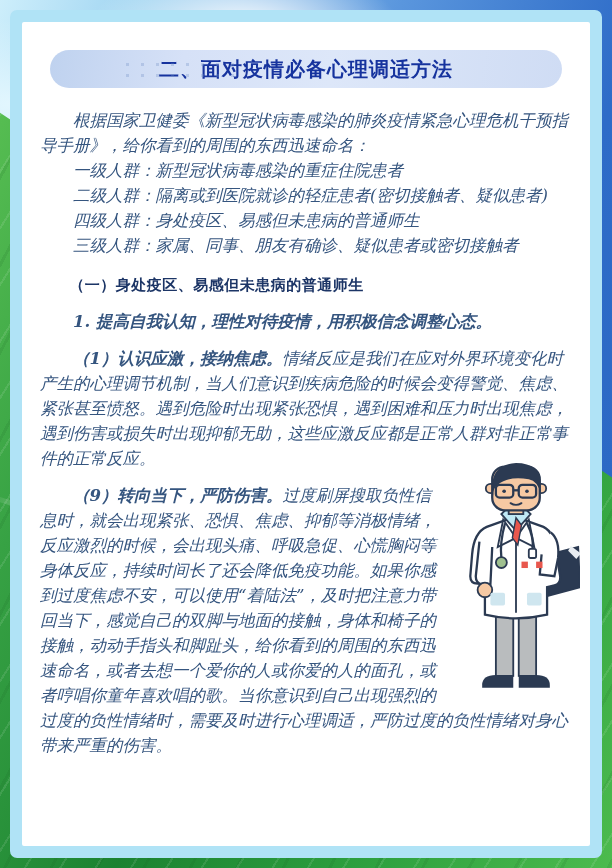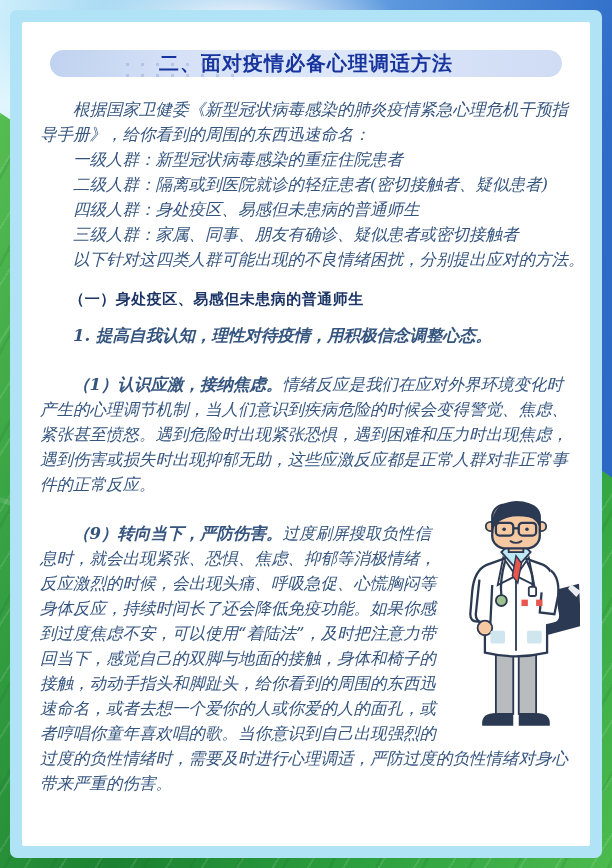--- a/index.html
+++ b/index.html
@@ -23,38 +23,38 @@
   .streak { position:absolute; left:-20px; top:536px; width:280px; height:5px;
     background:linear-gradient(90deg, rgba(255,255,255,0), rgba(255,255,255,.85), rgba(255,255,255,0));
     transform:rotate(18deg); border-radius:3px; }
 
   
   .card { position:absolute; left:22px; top:22px; width:568px; height:824px;
     background:#ffffff; box-shadow:0 0 0 12px #b0e3f6; border-radius:2px;
     padding:28px 18px 0 18px; overflow:hidden; }
 
   
-  .banner { position:relative; margin:0 10px 20px 10px; height:27px; border-radius:20px;
+  .banner { position:relative; margin:0 10px 20px 10px; height:38px; border-radius:20px;
     background:linear-gradient(100deg, #bfd2ef 0%, #d6e1f7 26%, #dde7f9 55%, #cfdcf4 100%);
     display:flex; align-items:center; justify-content:center; overflow:hidden; }
   .banner::before { content:""; position:absolute; left:70px; top:9px; width:120px; height:22px;
     background-image:radial-gradient(circle, rgba(110,140,195,.38) 1.5px, rgba(0,0,0,0) 2px);
     background-size:15px 11px; opacity:.8; }
   .banner-title { font-size:20px; font-weight:bold; letter-spacing:1px; color:#16339e; }
 
   
   .doc { color:#35557f; font-family:"DejaVu Serif","Liberation Serif",serif;
     font-style:italic; font-size:16.5px; line-height:25px; }
   .indent { text-indent:2em; }
   .group-line { text-indent:2em; white-space:nowrap; }
   .sec-heading { font-family:"Liberation Sans",sans-serif; font-style:normal; font-weight:bold;
     color:#1c3566; font-size:15px; margin:14px 0 6px 0; text-indent:1.95em; letter-spacing:.5px; }
   .point-title { font-weight:bold; text-indent:2em; margin:12px 0 2px 0; }
   .lead-bold { font-weight:bold; }
-  .para-gap { margin-top:24px; }
+  .para-gap { margin-top:12px; }
 
   
   .doctor-wrap { float:right; width:128px; height:252px; margin:-30px -8px 0 10px; }
 
   .clearfix::after { content:""; display:block; clear:both; }
 </style>
 </head>
 <body>
 
 <div class="bg"></div>
@@ -67,21 +67,20 @@
     <span class="banner-title">二、面对疫情必备心理调适方法</span>
   </div>
 
   <div class="doc">
 
     <p class="indent">根据国家卫健委《新型冠状病毒感染的肺炎疫情紧急心理危机干预指导手册》，给你看到的周围的东西迅速命名：</p>
     <div class="group-line">一级人群：新型冠状病毒感染的重症住院患者</div>
     <div class="group-line">二级人群：隔离或到医院就诊的轻症患者(密切接触者、疑似患者)</div>
     <div class="group-line">四级人群：身处疫区、易感但未患病的普通师生</div>
     <div class="group-line">三级人群：家属、同事、朋友有确诊、疑似患者或密切接触者</div>
-    <div class="group-line">以下针对这四类人群可能出现的不良情绪困扰，分别提出应对的方法。</div>
 
     <div class="sec-heading">（一）身处疫区、易感但未患病的普通师生</div>
 
 
     <p class="point-title">1. 提高自我认知，理性对待疫情，用积极信念调整心态。</p>
 
     <p class="indent para-gap"><span class="lead-bold">（1）认识应激，接纳焦虑。</span><span>情绪反应是我们在应对外界环境变化时产生的心理调节机制，当人们意识到疾病危险的时候会变得警觉、焦虑、紧张甚至愤怒。遇到危险时出现紧张恐惧，遇到困难和压力时出现焦虑，遇到伤害或损失时出现抑郁无助，这些应激反应都是正常人群对非正常事件的正常反应。</span></p>
 
     <div class="clearfix">
       <div class="doctor-wrap">

